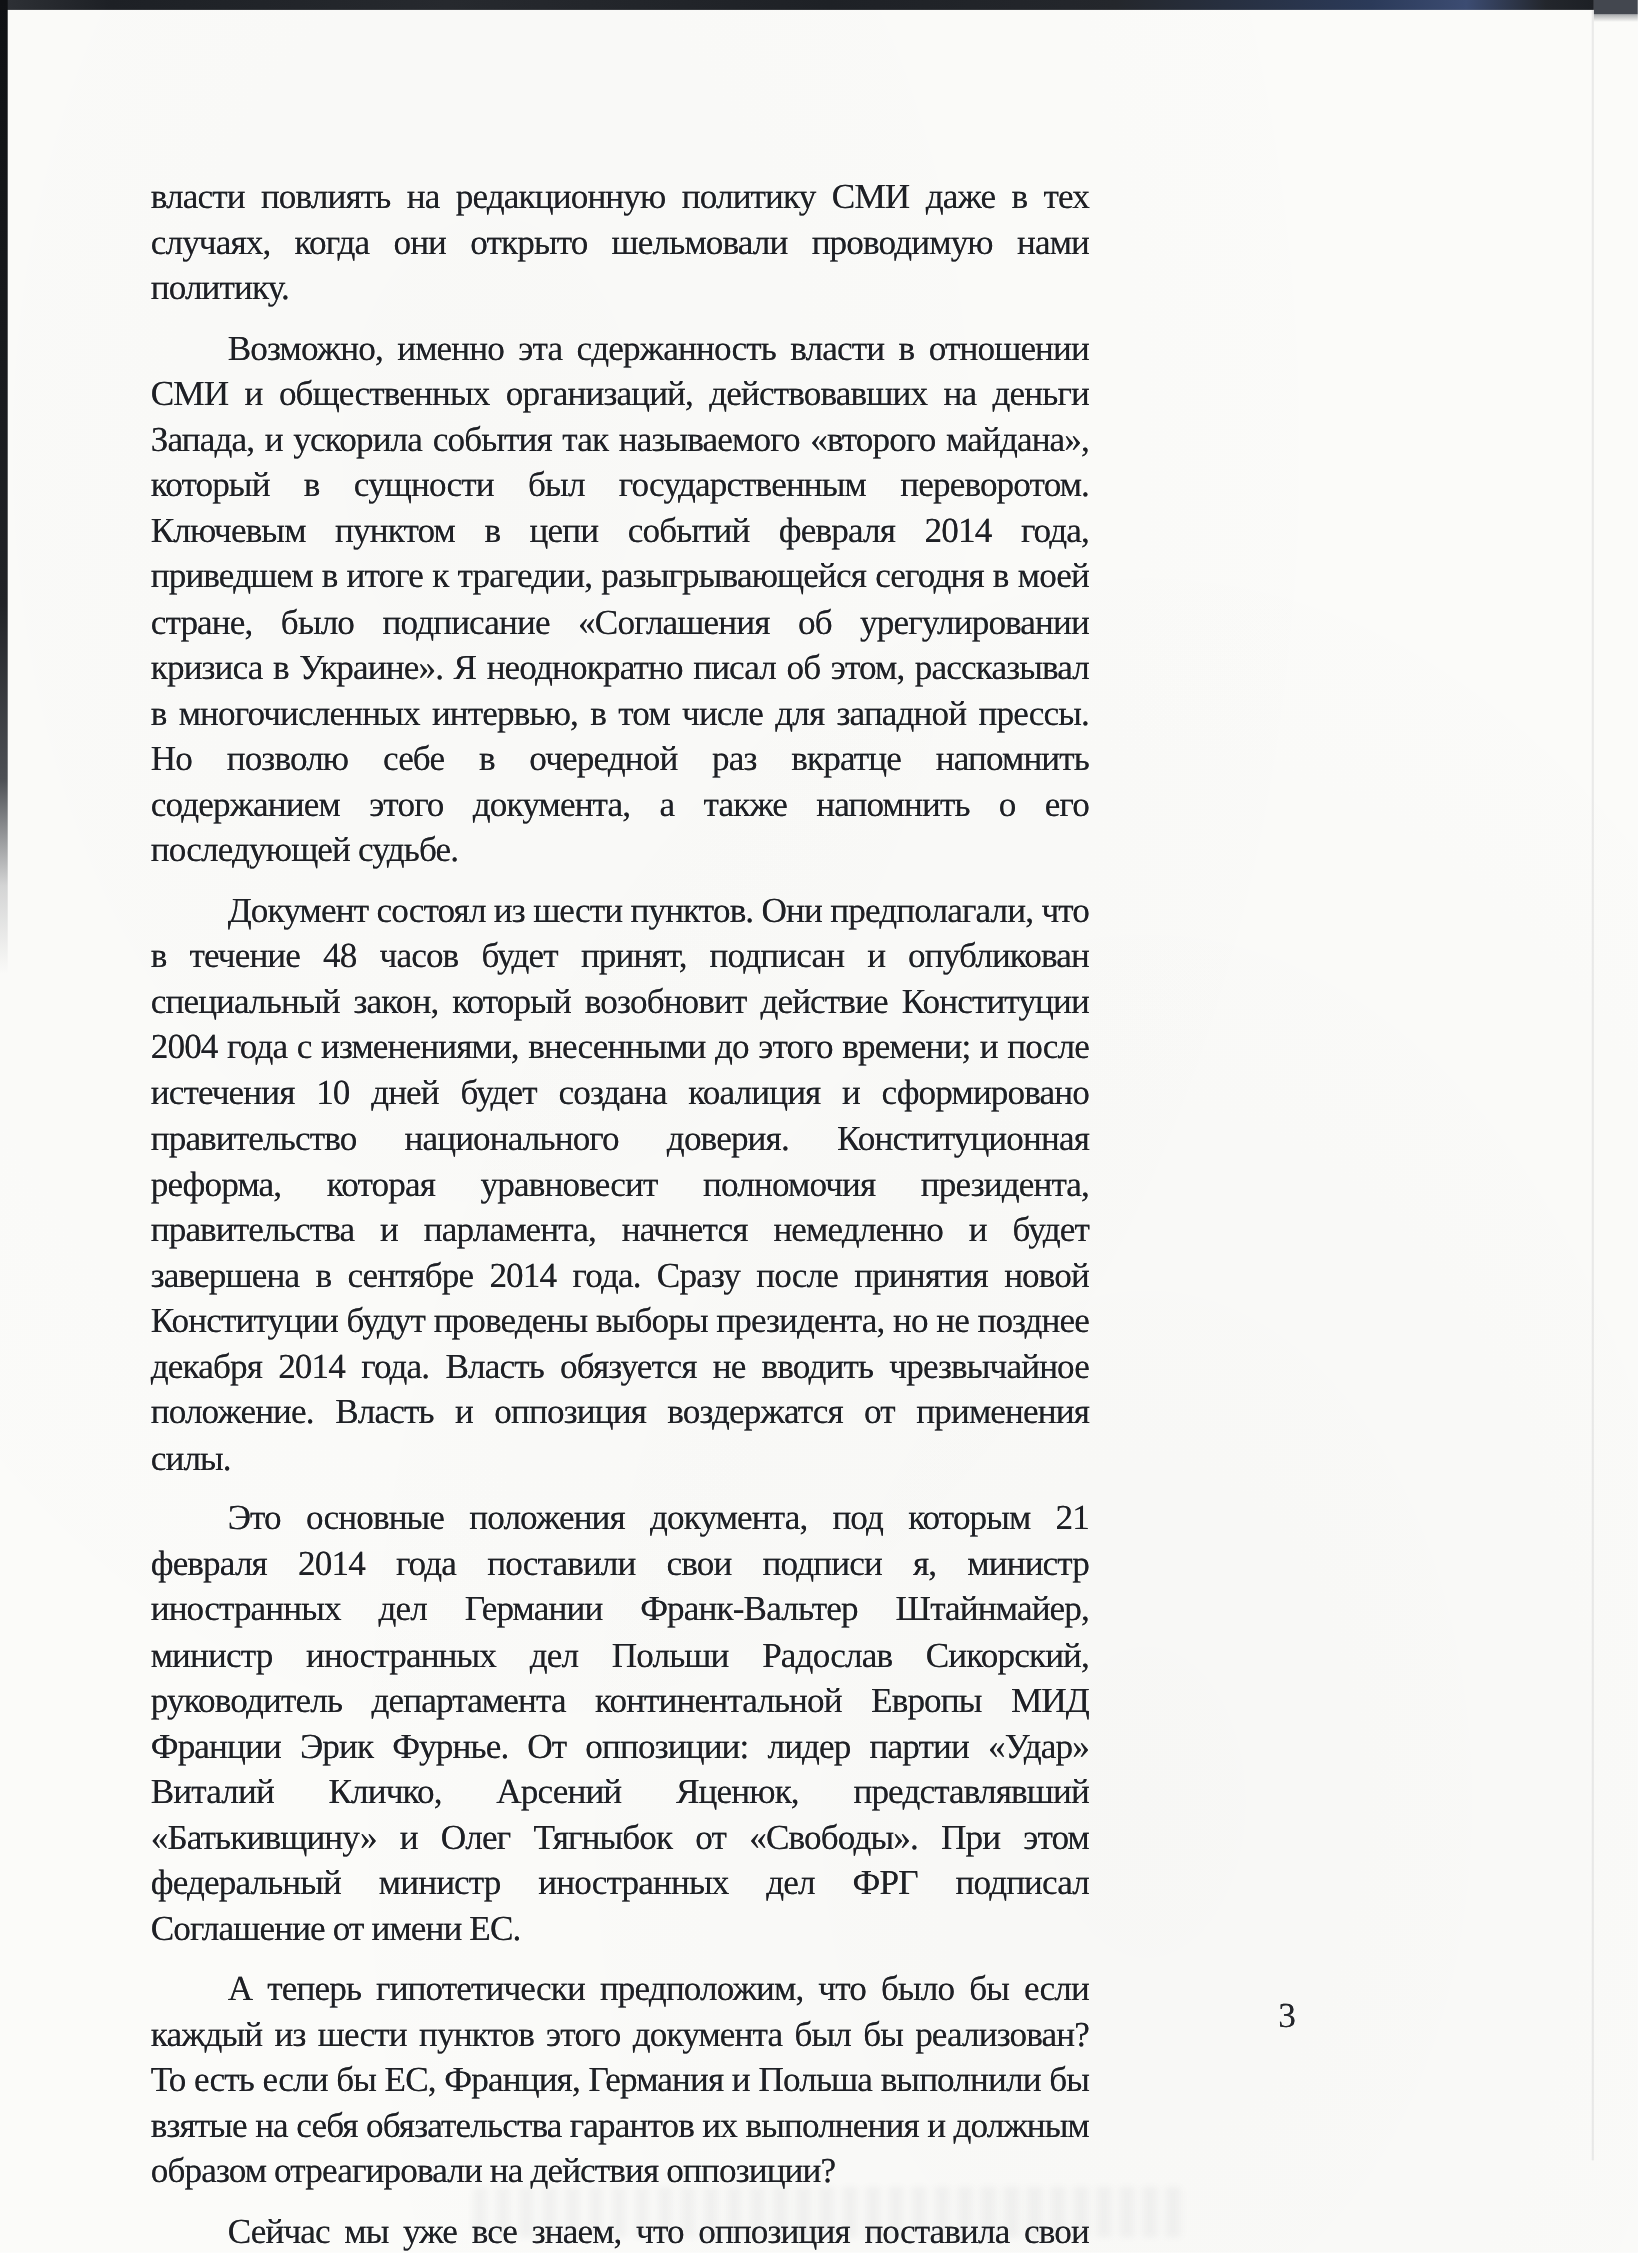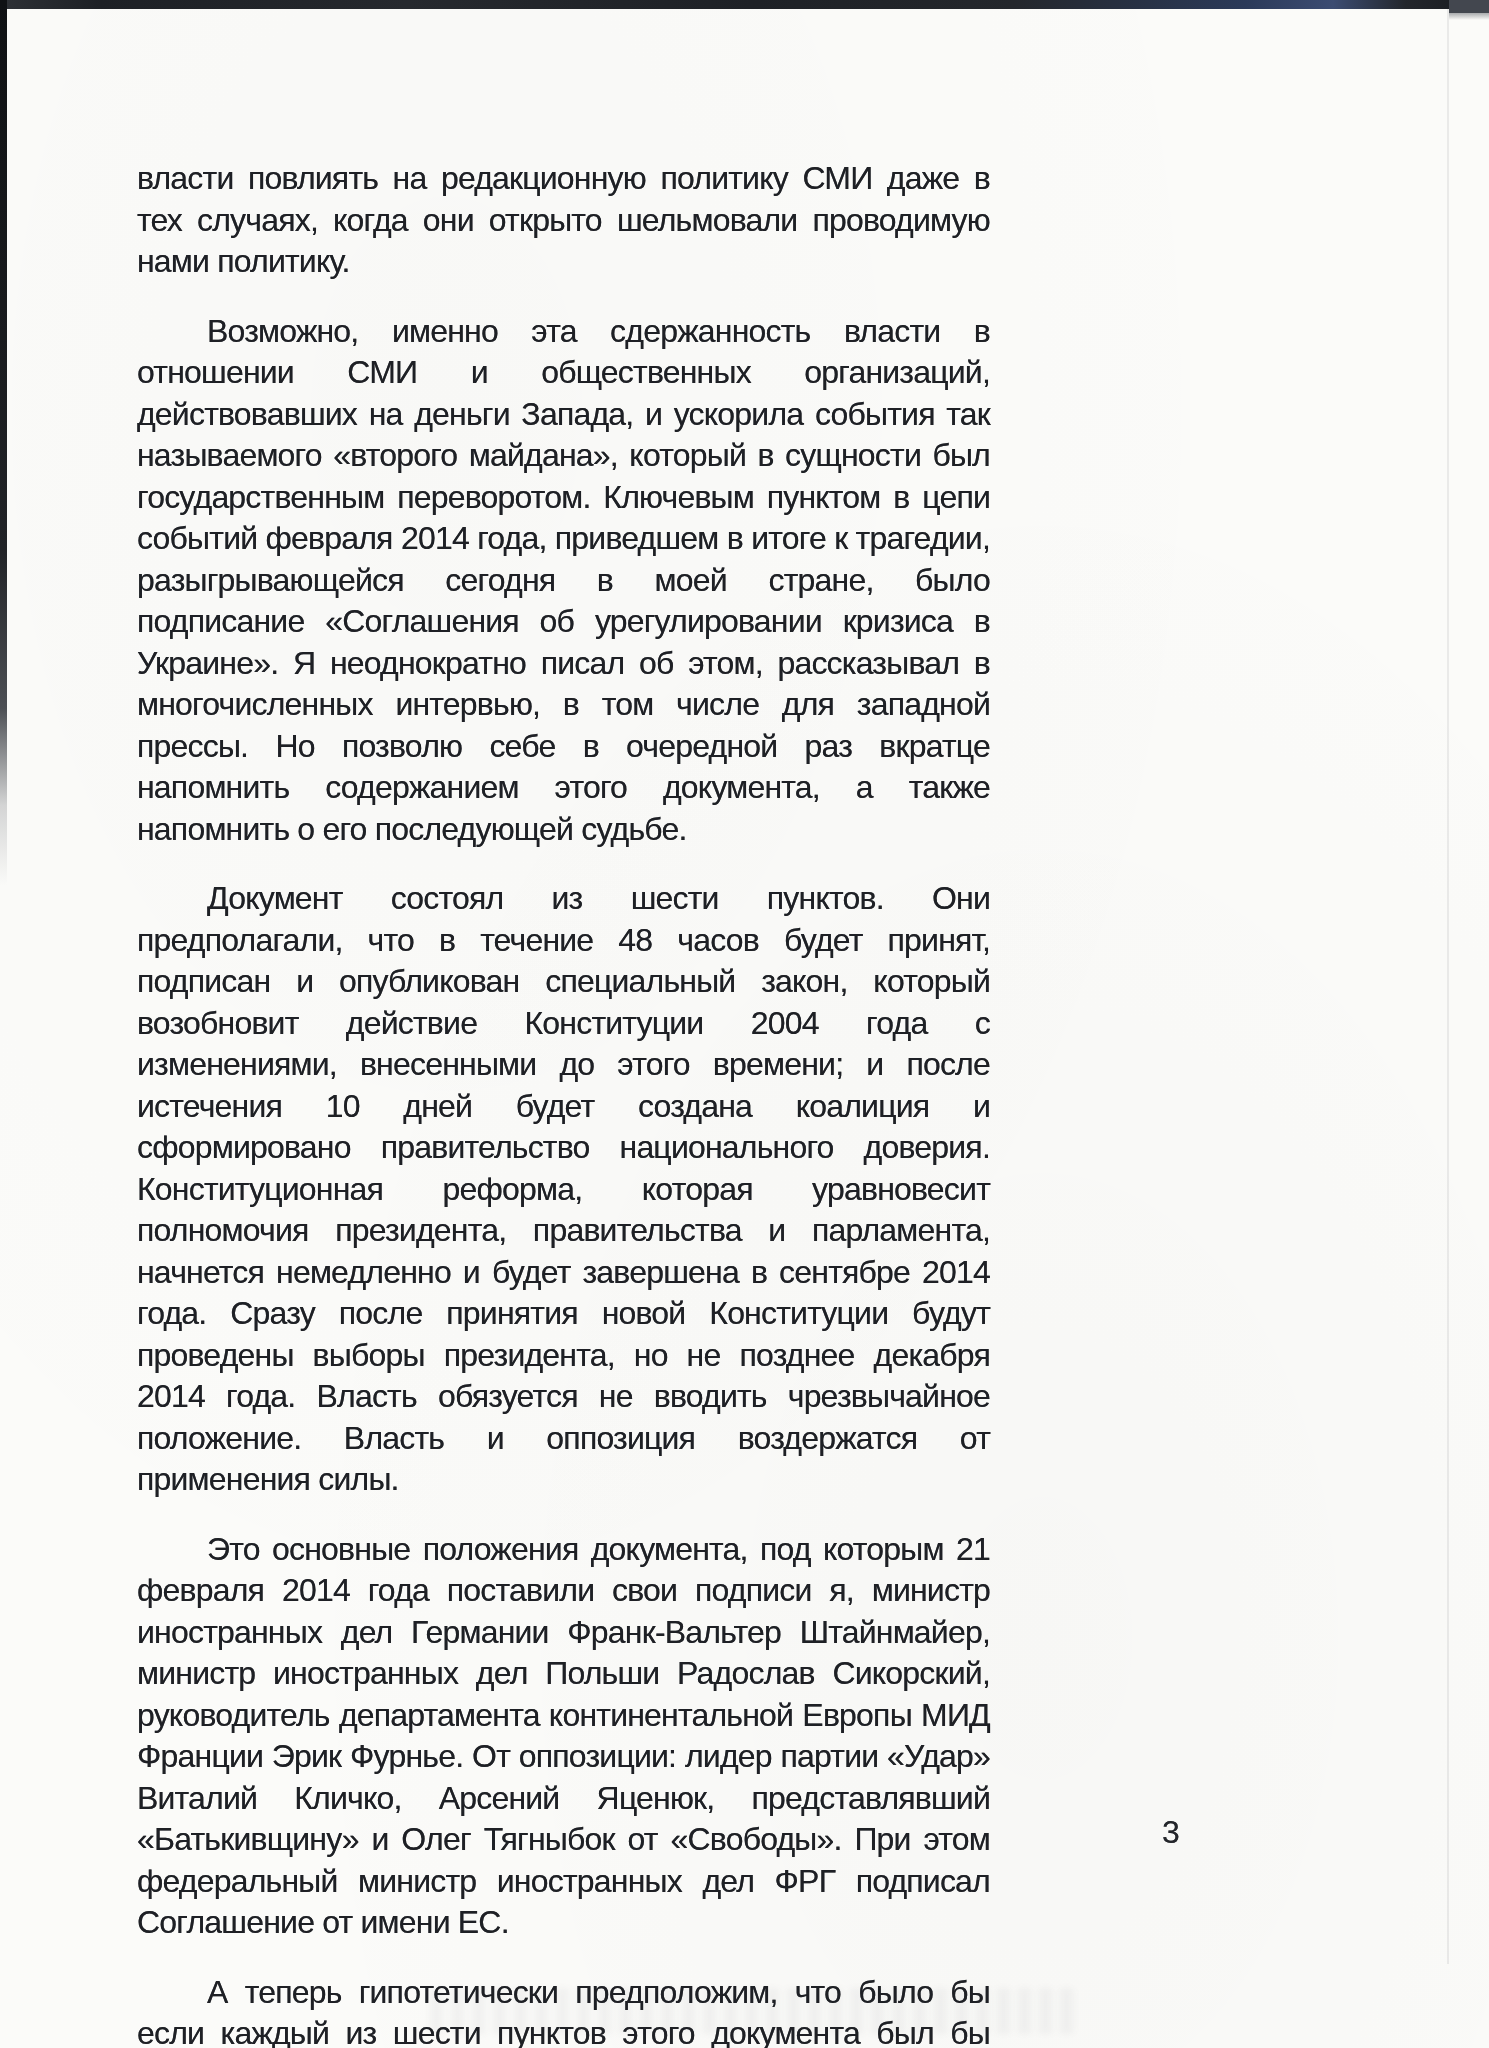--- a/index.html
+++ b/index.html
@@ -10,21 +10,21 @@
 
   .scan {
     position: relative;
     width: 1489px;
     height: 2048px;
     background:
       radial-gradient(ellipse at 30% 20%, rgba(0,0,0,0.012), transparent 60%),
       radial-gradient(ellipse at 70% 80%, rgba(0,0,0,0.015), transparent 55%),
       #fbfbf9;
     overflow: hidden;
-    font-family: Liberation Sans, sans-serif;
+    font-family: Liberation Serif, serif;
   }
 
   
   .top-edge {
     position: absolute;
     left: 0; top: 0;
     width: 1449px; height: 9px;
     background: linear-gradient(90deg,
       #2e3136 0%, #1d2025 7%, #26292e 28%, #1e2126 52%,
       #24272c 70%, #2b3a59 86%, #3c4c72 92%, #23262c 97%, #1d2025 100%);
@@ -74,21 +74,21 @@
     top: 158px;
     width: 853px;
     font-size: 32px;
     line-height: 41.5px;
     letter-spacing: -0.8px;
     color: #1e2025;
     text-align: justify;
     text-shadow: 0 0 0.6px rgba(30,32,37,0.75);
   }
   .text-block p { margin: 0; }
-  .text-block p + p { margin-top: 28px; }
+  .text-block p + p { margin-top: 13px; }
   .text-block p.indent { text-indent: 70px; }
 
   .page-number {
     position: absolute;
     left: 1162px;
     top: 1814px;
     font-size: 32px;
     color: #24262b;
     text-shadow: 0 0 0.6px rgba(30,32,37,0.75);
   }

